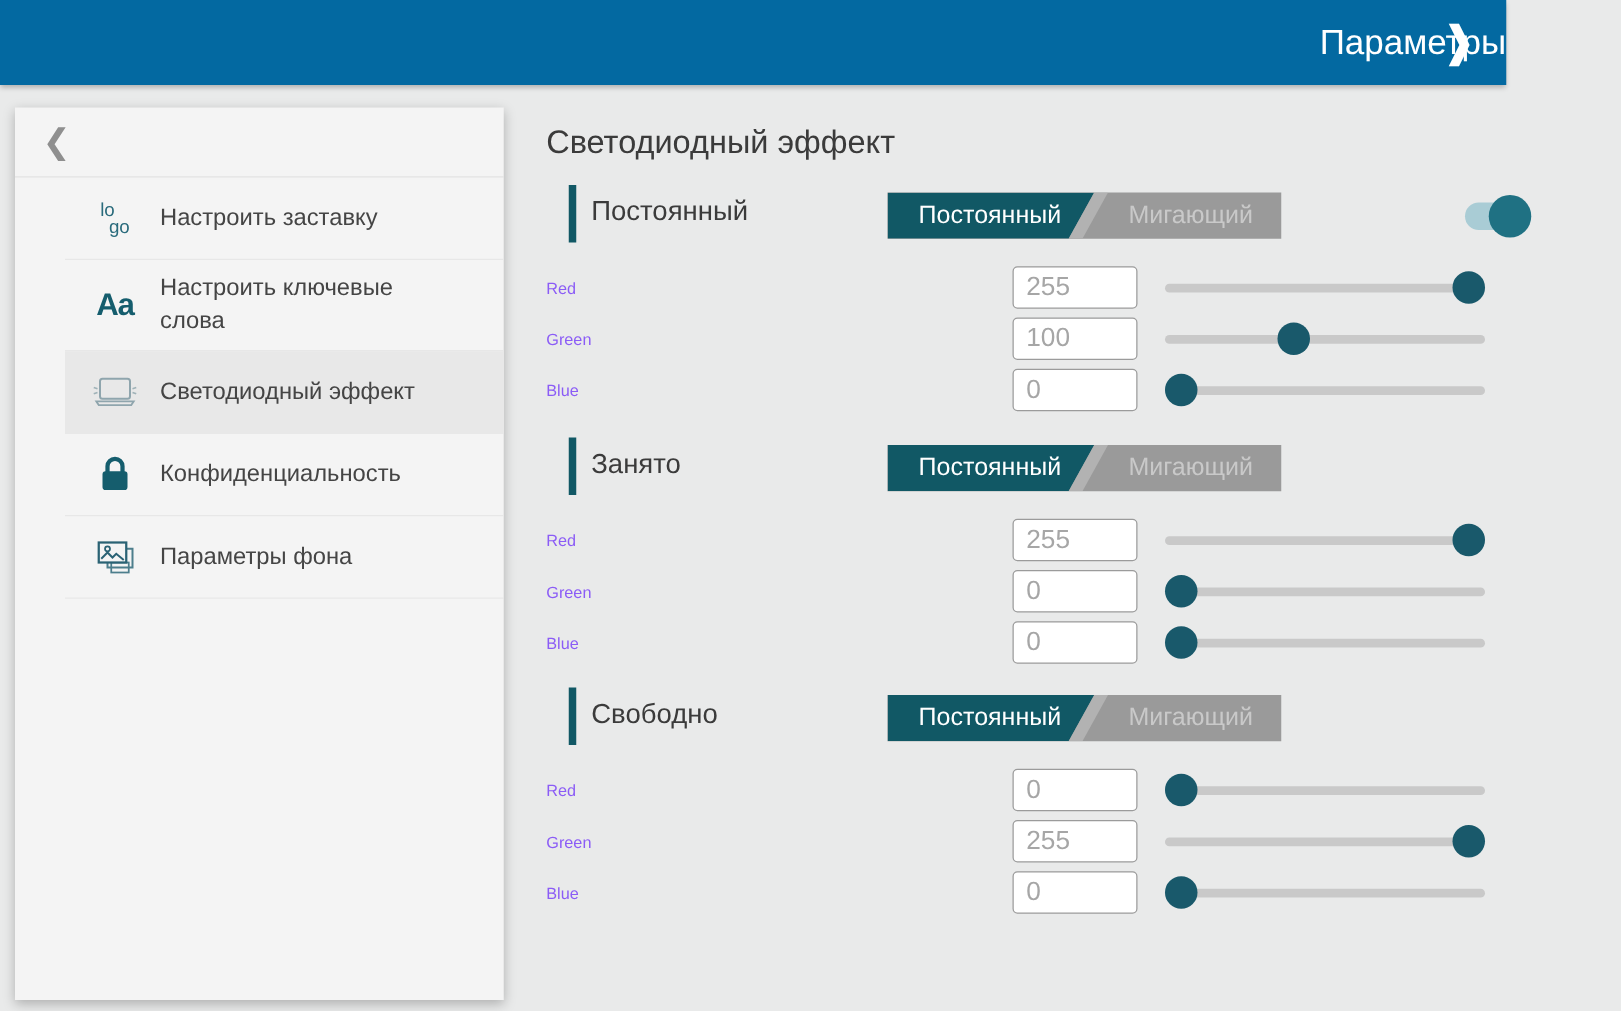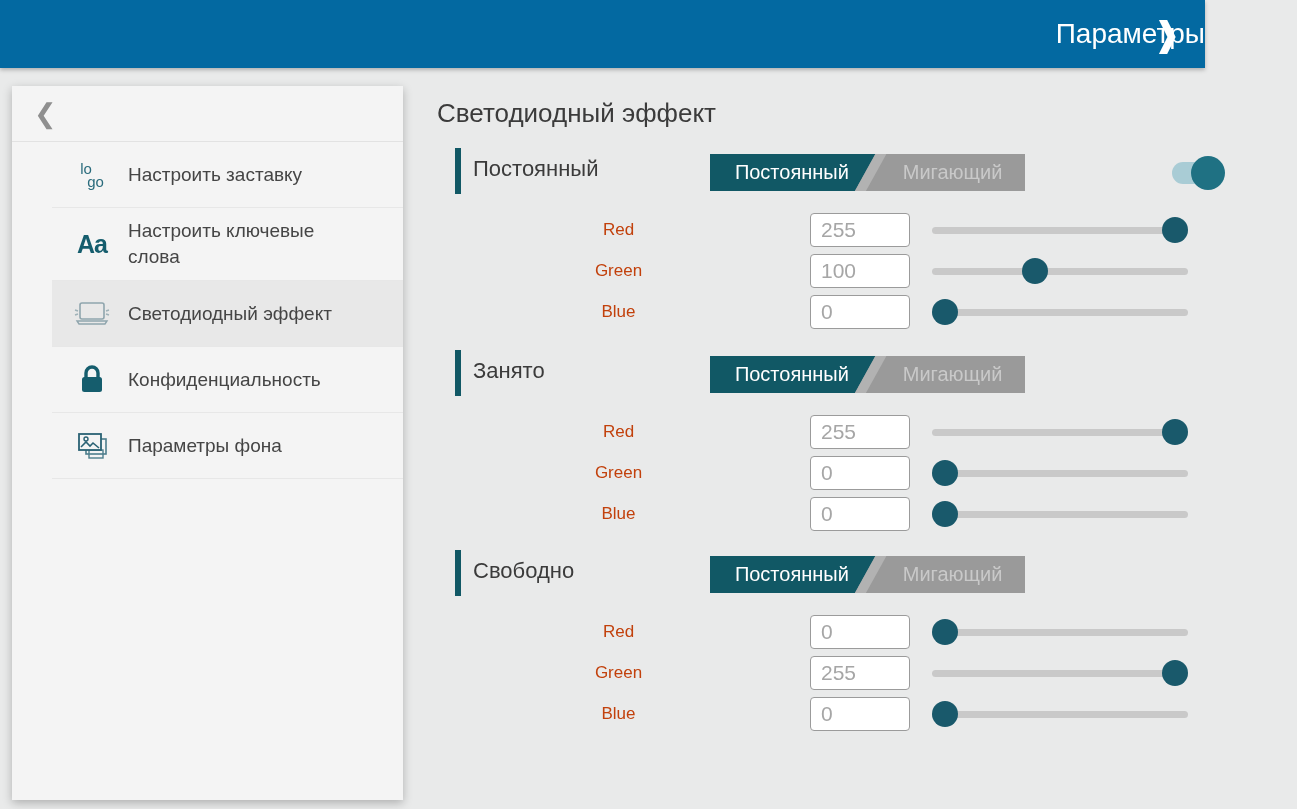--- a/index.html
+++ b/index.html
@@ -66,21 +66,21 @@
   }
   .seg-on  { left:0; width:52%; color:#ffffff; }
   .seg-off { right:0; width:46%; color:#c9c9c9; }
   
   .toggle { position:absolute; left:735px; top:9px; width:54px; height:36px; cursor:pointer; }
   .toggle-track { position:absolute; left:0; top:7px; width:41px; height:22px; border-radius:11px; background:#a9ccd5; }
   .toggle-thumb { position:absolute; left:19px; top:1px; width:34px; height:34px; border-radius:50%; background:#1f7183; }
   
   .rows { position:absolute; left:0; top:67px; display:flex; flex-direction:column; gap:7px; }
   .ch-row { display:flex; align-items:center; height:34px; }
-  .ch-label { width:363px; text-align:center; font-size:17px; color:#c2410c; }
+  .ch-label { width:363px; text-align:left; font-size:13px; color:#8b5cf6; }
   .ch-input {
     margin-left:10px; width:100px; height:34px; border:1px solid #9b9b9b; border-radius:4px;
     background:#ffffff; font-family:inherit; font-size:21px; color:#a6a6a6; padding:0 10px; outline:none;
   }
   .slider { position:relative; margin-left:22px; width:256px; height:26px; cursor:pointer; }
   .slider-track { position:absolute; left:0; right:0; top:10px; height:7px; border-radius:4px; background:#c9c9c9; }
   .slider-thumb { position:absolute; top:0; width:26px; height:26px; border-radius:50%; background:#19596b; }
   svg { display:block; }
 </style>
 </head>

